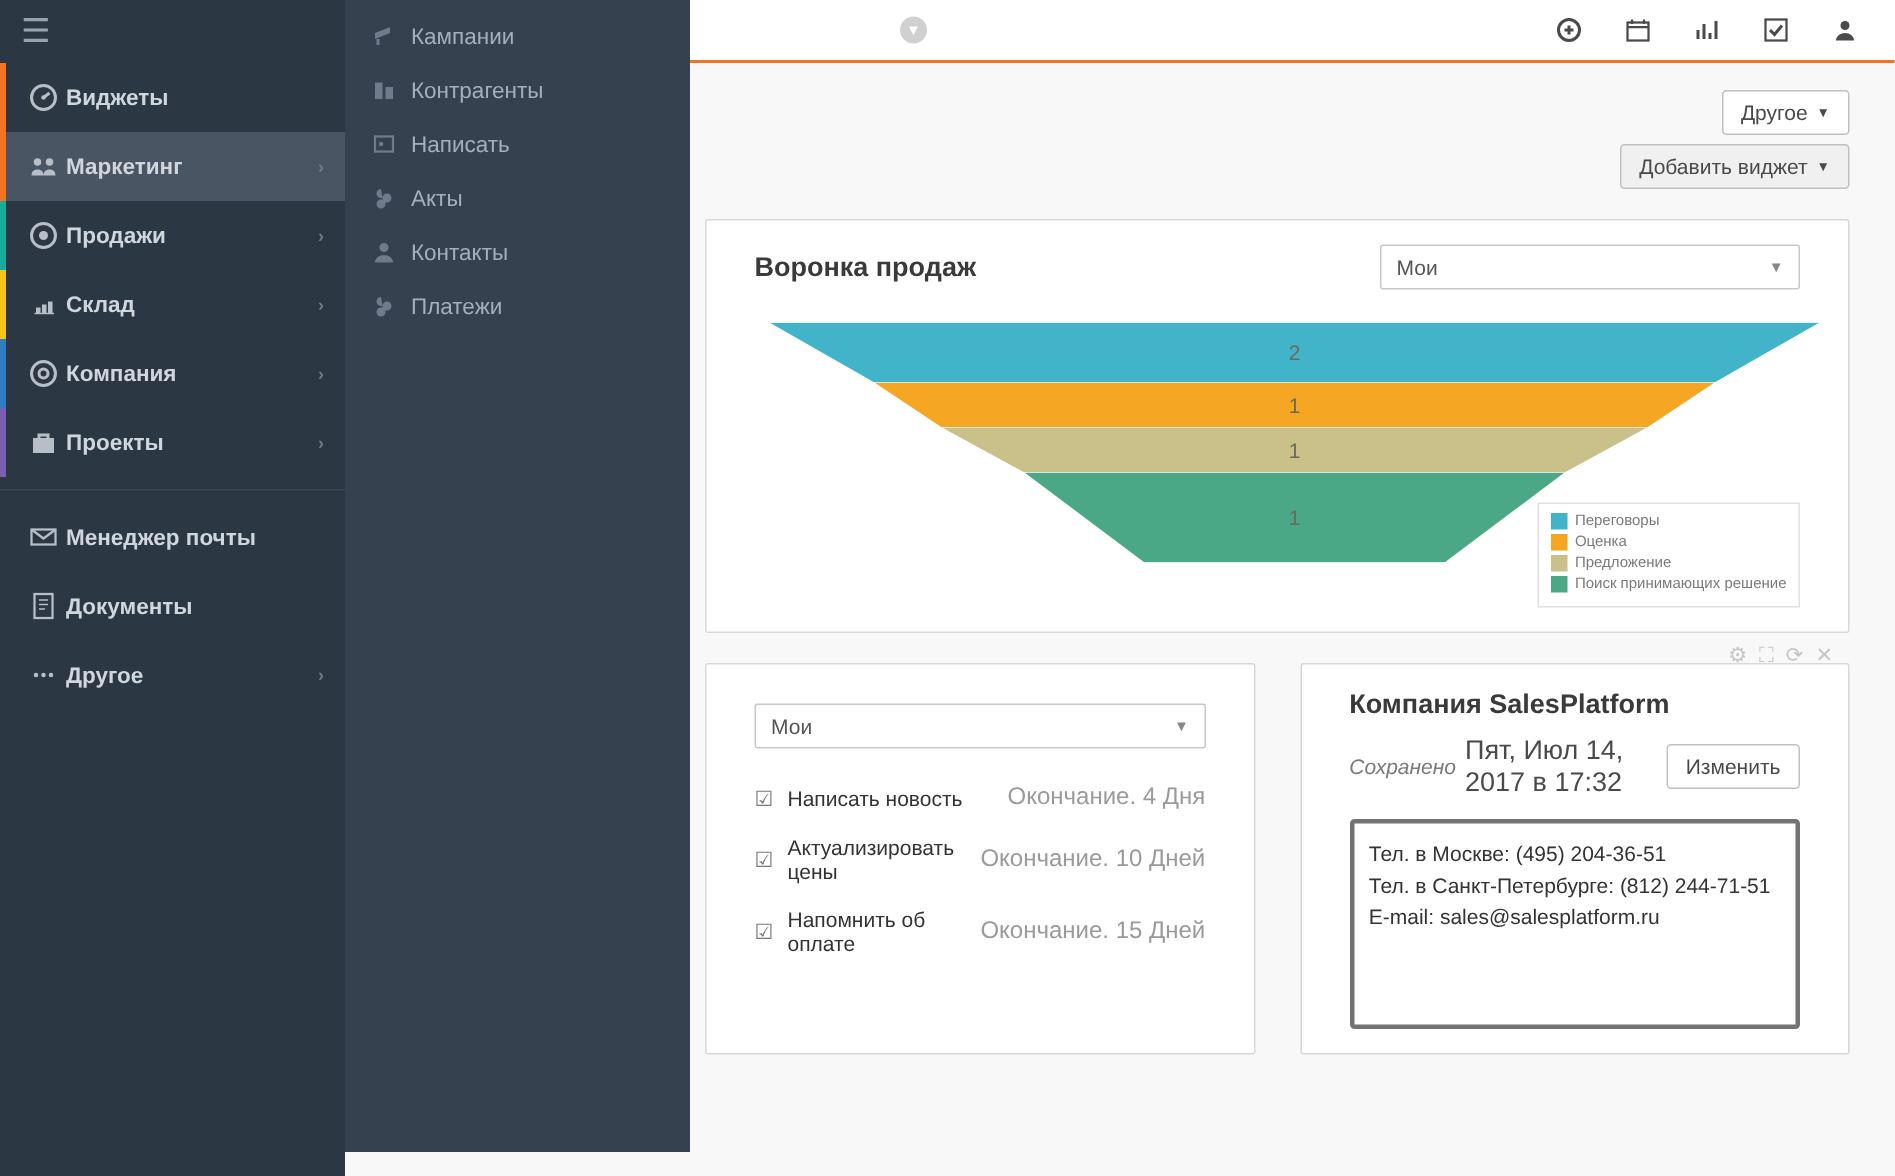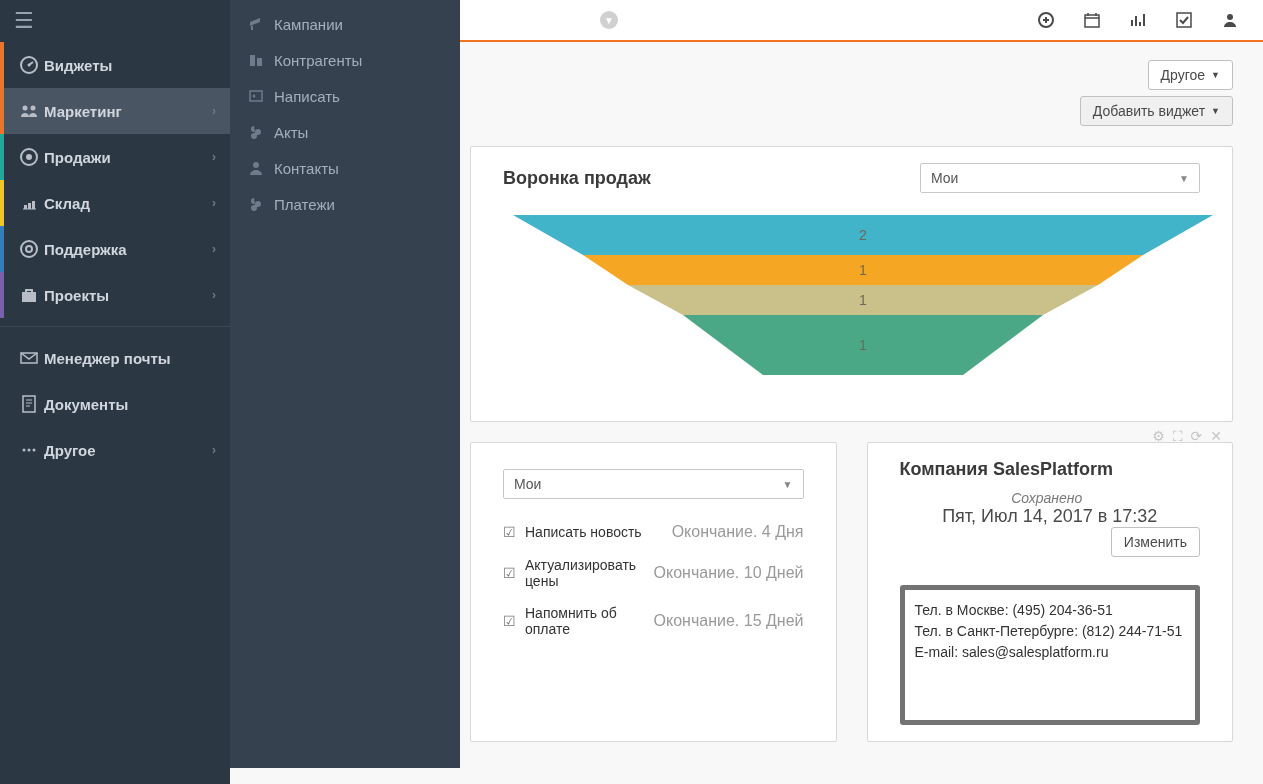--- a/index.html
+++ b/index.html
@@ -43,25 +43,25 @@
 .legend .sw { width: 11px; height: 11px; margin-right: 5px; }
 
 .bottom-row { display: flex; gap: 30px; }
 .col { flex: 1; }
 .events .select { width: 100%; margin-left: 0; margin-top: 10px; margin-bottom: 16px; }
 .event-item { display: flex; align-items: center; padding: 8px 0; font-size: 14px; }
 .event-item .chk { width: 22px; color: #7a7a7a; }
 .event-item .txt { flex: 1; color: #333; }
 .event-item .due { color: #9a9a9a; font-size: 16px; text-align: center; }
 
-.company .hdr { display: flex; align-items: center; margin-bottom: 28px; margin-top: 10px; flex-direction: column; }
+.company .hdr { display: flex; align-items: center; margin-bottom: 14px; margin-top: 10px; }
 .company .saved { font-style: italic; color: #7a7a7a; font-size: 14px; margin-right: 6px; }
 .company .date { font-size: 18px; color: #4a4a4a; }
 .company .edit-btn { margin-left: auto; }
-.company .box { border: 5px solid #737373; border-radius: 3px; padding: 10px; font-size: 14px; color: #333; min-height: 140px; line-height: 1.5; }
+.company .box { border: 3px solid #737373; border-radius: 3px; padding: 10px; font-size: 14px; color: #333; min-height: 140px; line-height: 1.5; }
 
 svg { display: block; }
 </style>
 </head>
 <body>
 
 <div class="topbar">
   <div class="search-circle">▼</div>
   <span class="icon">
     <svg width="16" height="16" viewBox="0 0 16 16">
@@ -145,21 +145,21 @@
     <span class="chev">›</span>
       </div>
       <div class="item">
         <div class="bar" style="background:#2f7ec2"></div>
     <span class="icon-slot">
           <svg width="20" height="20" viewBox="0 0 20 20">
             <circle cx="10" cy="10" r="8" fill="none" stroke="currentColor" stroke-width="2"></circle>
             <circle cx="10" cy="10" r="3" fill="none" stroke="currentColor" stroke-width="2"></circle>
           </svg>
         </span>
-    <span>Поддержка</span>
+    <span>Компания</span>
     <span class="chev">›</span>
       </div>
       <div class="item">
         <div class="bar" style="background:#7a5fb0"></div>
     <span class="icon-slot">
           <svg width="20" height="20" viewBox="0 0 20 20">
             <rect x="3" y="7" width="14" height="10" fill="currentColor"></rect>
             <path d="M7 7V5h6v2" fill="none" stroke="currentColor" stroke-width="2"></path>
           </svg>
         </span>
@@ -280,20 +280,38 @@
         <span class="arrow">▼</span>
       </div>
     </div>
     <div class="funnel-wrap">
       <div class="funnel" id="funnel">
           <div class="seg" style="width: 700px; height: 40px; background: rgb(66, 180, 201); clip-path: polygon(0px 0px, 100% 0px, 630px 100%, 70px 100%);">2</div>
           <div class="seg" style="width: 560px; height: 30px; background: rgb(245, 166, 35); clip-path: polygon(0px 0px, 100% 0px, 515px 100%, 45px 100%);">1</div>
           <div class="seg" style="width: 470px; height: 30px; background: rgb(201, 192, 138); clip-path: polygon(0px 0px, 100% 0px, 415px 100%, 55px 100%);">1</div>
           <div class="seg" style="width: 360px; height: 60px; background: rgb(74, 168, 134); clip-path: polygon(0px 0px, 100% 0px, 280px 100%, 80px 100%);">1</div>
         </div>
+      <div class="legend" id="funnel-legend">
+          <div class="li">
+            <span class="sw" style="background:#42b4c9"></span>
+            <span>Переговоры</span>
+          </div>
+          <div class="li">
+            <span class="sw" style="background:#f5a623"></span>
+            <span>Оценка</span>
+          </div>
+          <div class="li">
+            <span class="sw" style="background:#c9c08a"></span>
+            <span>Предложение</span>
+          </div>
+          <div class="li">
+            <span class="sw" style="background:#4aa886"></span>
+            <span>Поиск принимающих решение</span>
+          </div>
+        </div>
     </div>
     <div class="widget-toolbar">
       <span>⚙</span>
       <span>⛶</span>
       <span>⟳</span>
       <span>✕</span>
     </div>
   </div>
 
   <div class="bottom-row">

